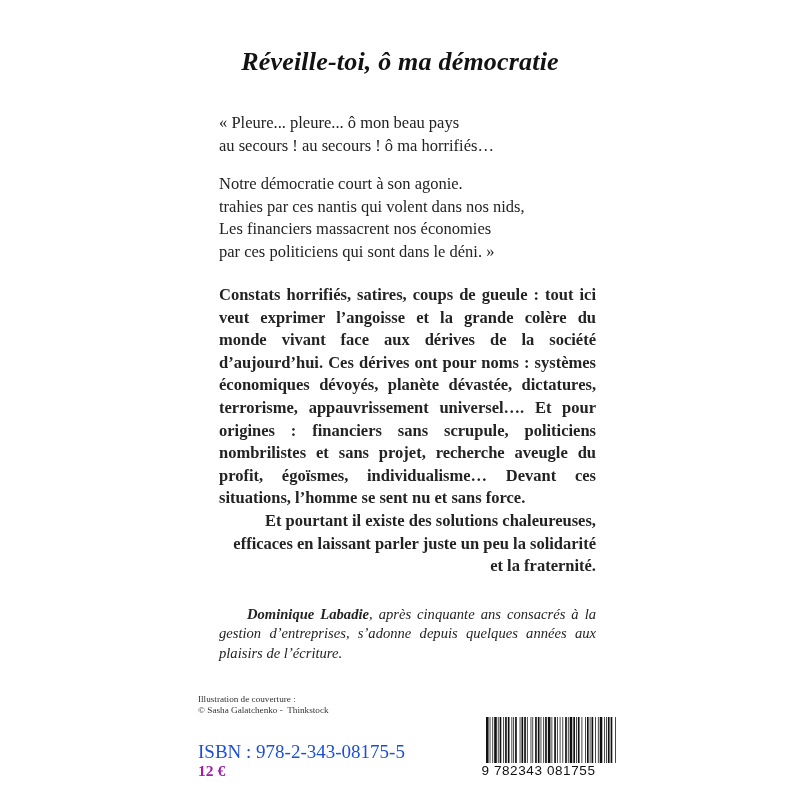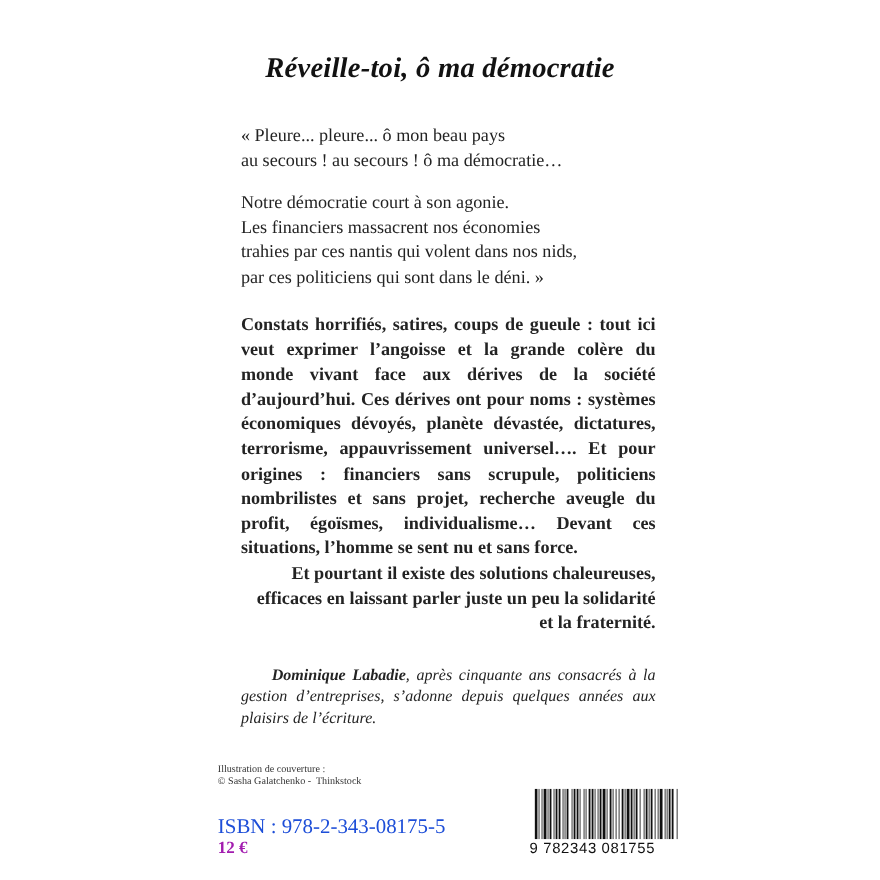--- a/index.html
+++ b/index.html
@@ -138,25 +138,25 @@
 <body>
 
 <div class="page">
 
   <div class="title">Réveille-toi, ô ma démocratie</div>
 
   <div class="col">
 
     <div class="quote-block">
       <div class="quote-line">« Pleure... pleure... ô mon beau pays</div>
-      <div class="quote-line">au secours ! au secours ! ô ma démocratie…</div>
+      <div class="quote-line">au secours ! au secours ! ô ma horrifiés…</div>
       <div class="quote-gap"></div>
       <div class="quote-line">Notre démocratie court à son agonie.</div>
+      <div class="quote-line">trahies par ces nantis qui volent dans nos nids,</div>
       <div class="quote-line">Les financiers massacrent nos économies</div>
-      <div class="quote-line">trahies par ces nantis qui volent dans nos nids,</div>
       <div class="quote-line">par ces politiciens qui sont dans le déni. »</div>
     </div>
 
     <div class="body-block">
       <p>Constats horrifiés, satires, coups de gueule : tout ici veut exprimer l’angoisse et la grande colère du monde vivant face aux dérives de la société d’aujourd’hui. Ces dérives ont pour noms : systèmes économiques dévoyés, planète dévastée, dictatures, terrorisme, appauvrissement universel…. Et pour origines : financiers sans scrupule, politiciens nombrilistes et sans projet, recherche aveugle du profit, égoïsmes, individualisme… Devant ces situations, l’homme se sent nu et sans force.</p>
       <p class="body-para-2">Et pourtant il existe des solutions chaleureuses, efficaces en laissant parler juste un peu la solidarité et la fraternité.</p>
     </div>
 
     <div class="bio-block">
       <span class="bio-name">Dominique Labadie</span><span>, après cinquante ans consacrés à la gestion d’entreprises, s’adonne depuis quelques années aux plaisirs de l’écriture.</span>

